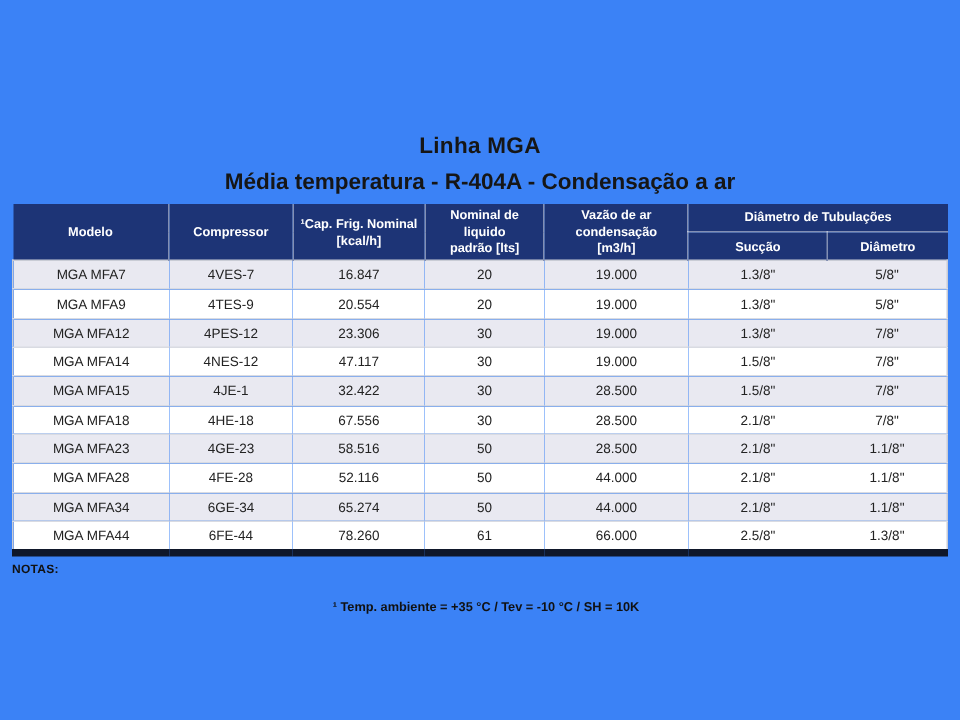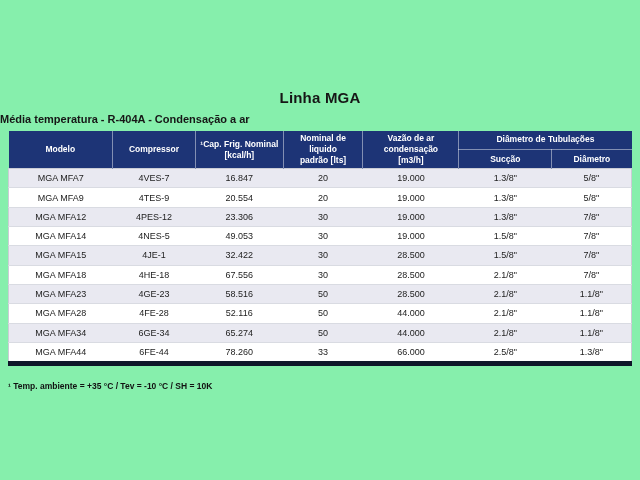--- a/index.html
+++ b/index.html
@@ -5,36 +5,36 @@
   html, body {
     margin: 0;
     padding: 0;
     background: #ffffff;
     font-family: "Liberation Sans", sans-serif;
   }
   .page {
     position: relative;
     width: 640px;
     height: 480px;
-    background: #86efac;
+    background: #3b82f6;
     overflow: hidden;
   }
   .page-title {
     margin: 0;
     padding-top: 89px;
     text-align: center;
     font-size: 15px;
     font-weight: 700;
     color: #161616;
     letter-spacing: 0.2px;
   }
   .page-subtitle {
     margin: 7px 0 0 0;
-    text-align: left;
-    font-size: 11px;
+    text-align: center;
+    font-size: 15px;
     font-weight: 700;
     color: #161616;
   }
   table.spec-table {
     border-collapse: collapse;
     table-layout: fixed;
     width: 624px;
     margin: 6px 8px 0 8px;
   }
   table.spec-table thead th {
@@ -80,20 +80,21 @@
     font-size: 8px;
     font-weight: 700;
     color: #111111;
     letter-spacing: 0.2px;
   }
   .note-line {
     margin: 15px 0 0 8px;
     font-size: 8.5px;
     font-weight: 700;
     color: #111111;
+    text-align: center;
   }
 </style>
 </head>
 <body>
 
 <div class="page">
 
   <h1 class="page-title">Linha MGA</h1>
   <h2 class="page-subtitle">Média temperatura - R-404A - Condensação a ar</h2>
 
@@ -153,22 +154,22 @@
       <td>MGA MFA12</td>
       <td>4PES-12</td>
       <td>23.306</td>
       <td>30</td>
       <td>19.000</td>
       <td>1.3/8"</td>
       <td>7/8"</td>
     </tr>
         <tr>
       <td>MGA MFA14</td>
-      <td>4NES-5</td>
-      <td>49.053</td>
+      <td>4NES-12</td>
+      <td>47.117</td>
       <td>30</td>
       <td>19.000</td>
       <td>1.5/8"</td>
       <td>7/8"</td>
     </tr>
         <tr class="alt">
       <td>MGA MFA15</td>
       <td>4JE-1</td>
       <td>32.422</td>
       <td>30</td>
@@ -209,23 +210,24 @@
       <td>65.274</td>
       <td>50</td>
       <td>44.000</td>
       <td>2.1/8"</td>
       <td>1.1/8"</td>
     </tr>
         <tr>
       <td>MGA MFA44</td>
       <td>6FE-44</td>
       <td>78.260</td>
-      <td>33</td>
+      <td>61</td>
       <td>66.000</td>
       <td>2.5/8"</td>
       <td>1.3/8"</td>
     </tr>
       </tbody>
   </table>
 
+  <div class="notes-label">NOTAS:</div>
   <div class="note-line">¹ Temp. ambiente = +35 °C / Tev = -10 °C / SH = 10K</div>
 
 </div>
 
 </body></html>

